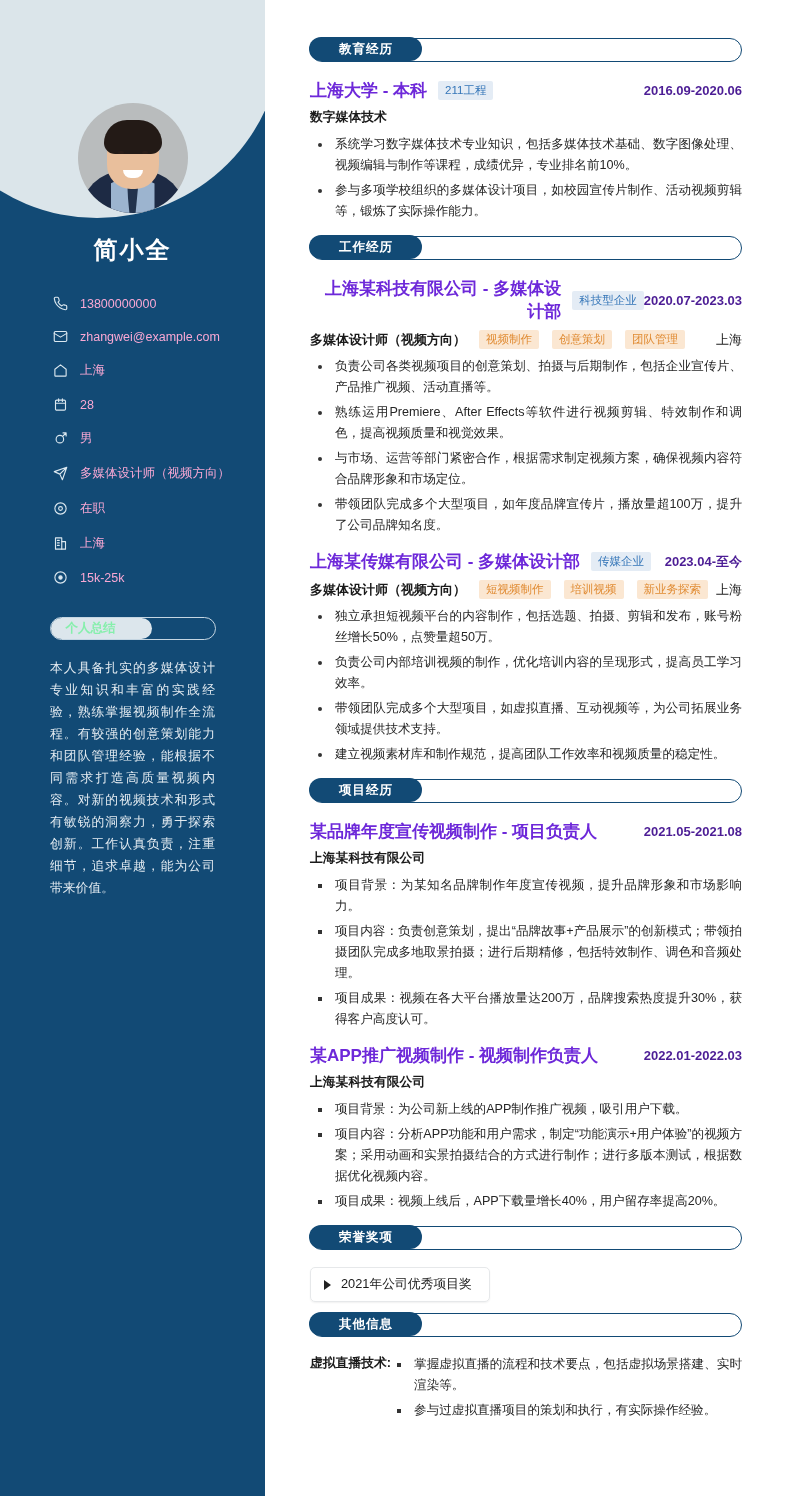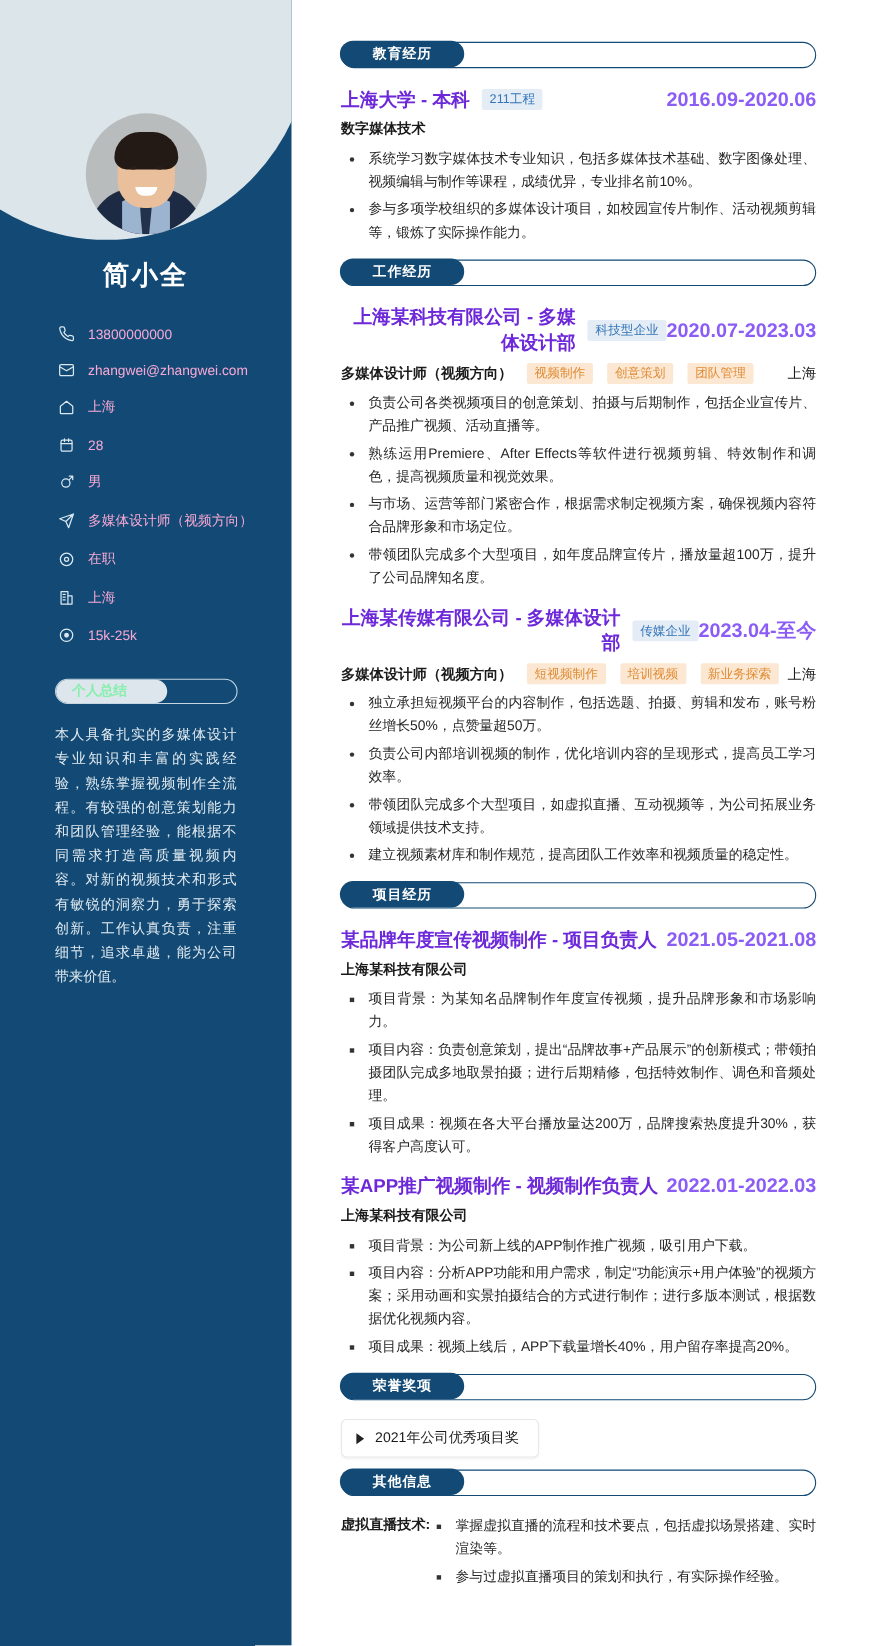--- a/index.html
+++ b/index.html
@@ -123,21 +123,21 @@
     display:flex;align-items:center;justify-content:center;
     color:#ffffff;font-size:12.5px;font-weight:bold;letter-spacing:1px;
   }
 
   .entry{ margin-bottom:14px; }
   .row-top{
     display:flex;align-items:center;
     margin-bottom:7px;
   }
   .e-title{ font-size:17px;font-weight:bold;color:#6d28d9;text-align:right; }
-  .e-date{ margin-left:auto;font-size:18px;font-weight:bold;color:#8b5cf6;white-space:nowrap; }
+  .e-date{ margin-left:auto;font-size:13px;font-weight:bold;color:#4c1d95;white-space:nowrap; }
   .tag-blue{
     margin-left:11px;padding:2px 7px;
     background:#e4ecf5;color:#3576b8;
     font-size:11.5px;border-radius:2px;white-space:nowrap;
   }
   .row-sub{ display:flex;align-items:center;margin-bottom:7px; }
   .e-sub{ font-size:13px;font-weight:bold;color:#1a1a1a; }
   .e-loc{ margin-left:auto;font-size:13px;color:#1a1a1a;white-space:nowrap; }
   .tag-orange{
     margin-left:13px;padding:2px 7px;
@@ -222,21 +222,21 @@
         </span>
       <span>13800000000</span>
     </div>
     <div class="contact-row">
       <span class="ci">
           <svg width="15" height="15" viewBox="0 0 24 24" fill="none" stroke="#dbe8f0" stroke-width="1.8" stroke-linecap="round" stroke-linejoin="round">
             <rect x="2" y="4" width="20" height="16" rx="2"></rect>
             <path d="m2 7 10 6 10-6"></path>
           </svg>
         </span>
-      <span>zhangwei@zhangwei.com</span>
+      <span>zhangwei@example.com</span>
     </div>
     <div class="contact-row">
       <span class="ci">
           <svg width="15" height="15" viewBox="0 0 24 24" fill="none" stroke="#dbe8f0" stroke-width="1.8" stroke-linecap="round" stroke-linejoin="round">
             <path d="M3 10 12 3l9 7v10a1 1 0 0 1-1 1H4a1 1 0 0 1-1-1z"></path>
           </svg>
         </span>
       <span>上海</span>
     </div>
     <div class="contact-row">

